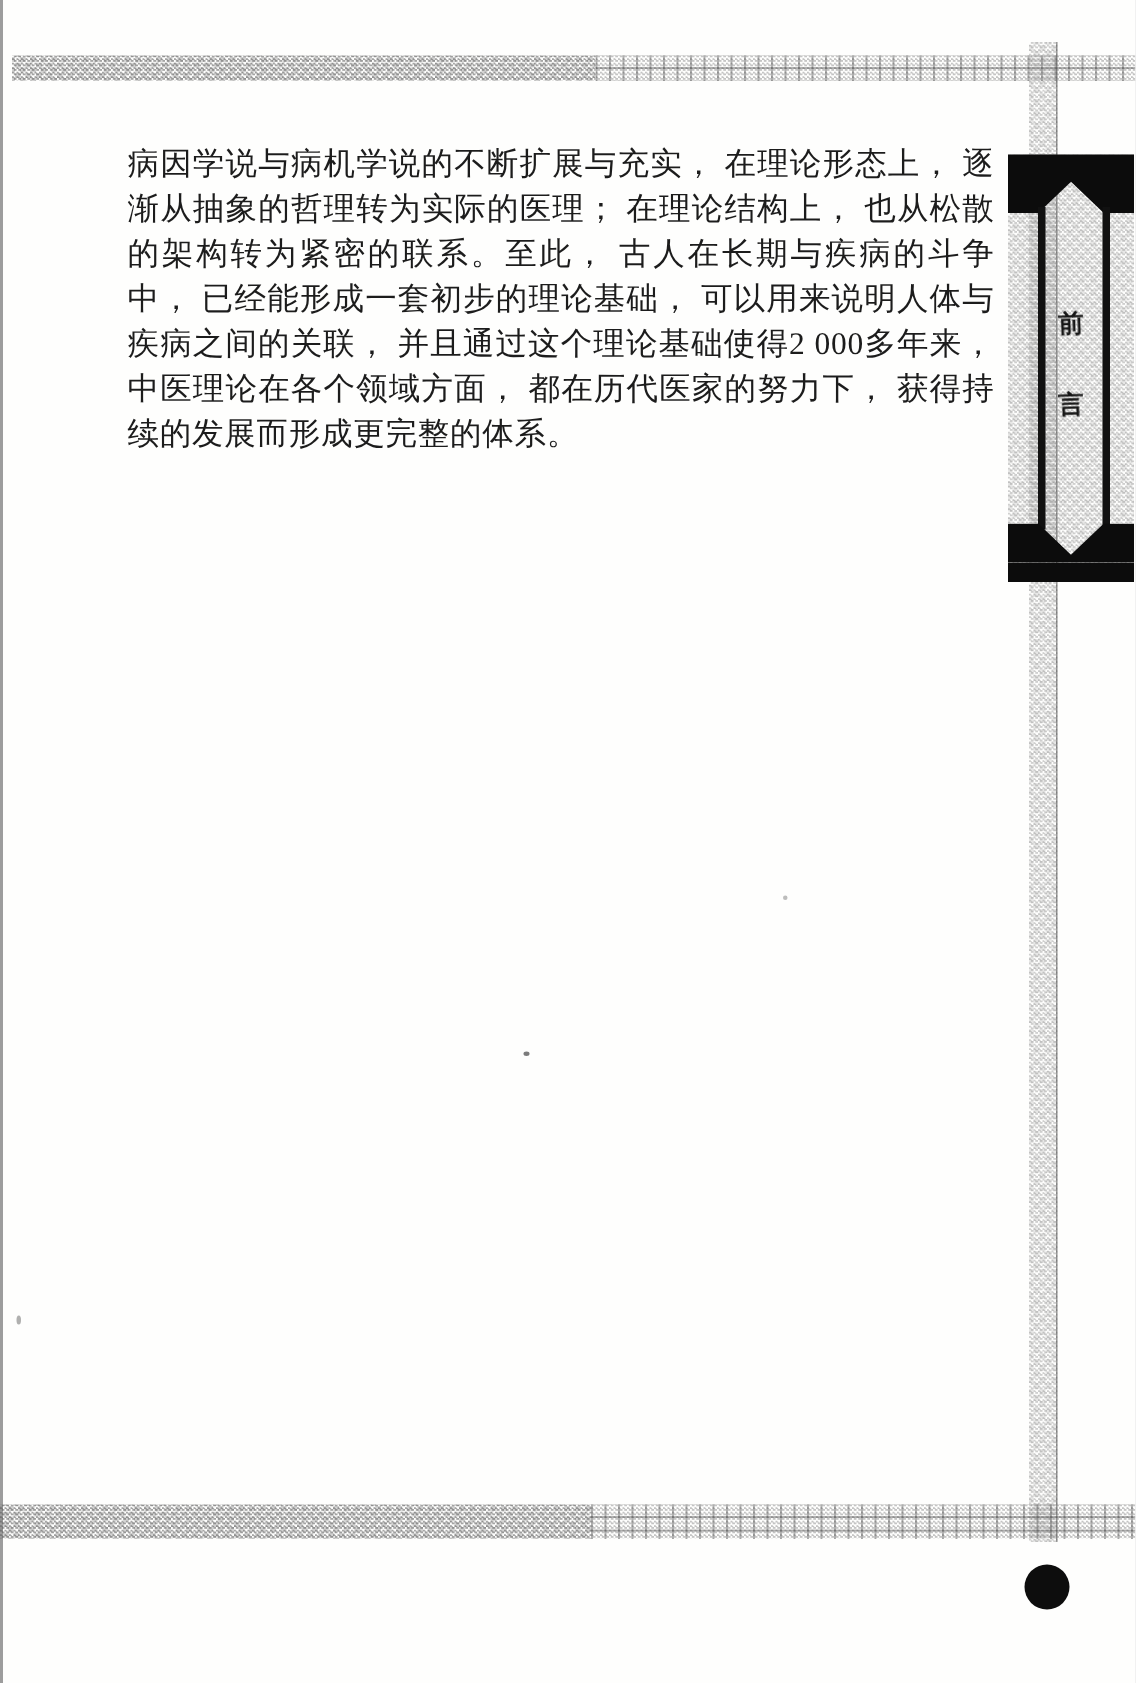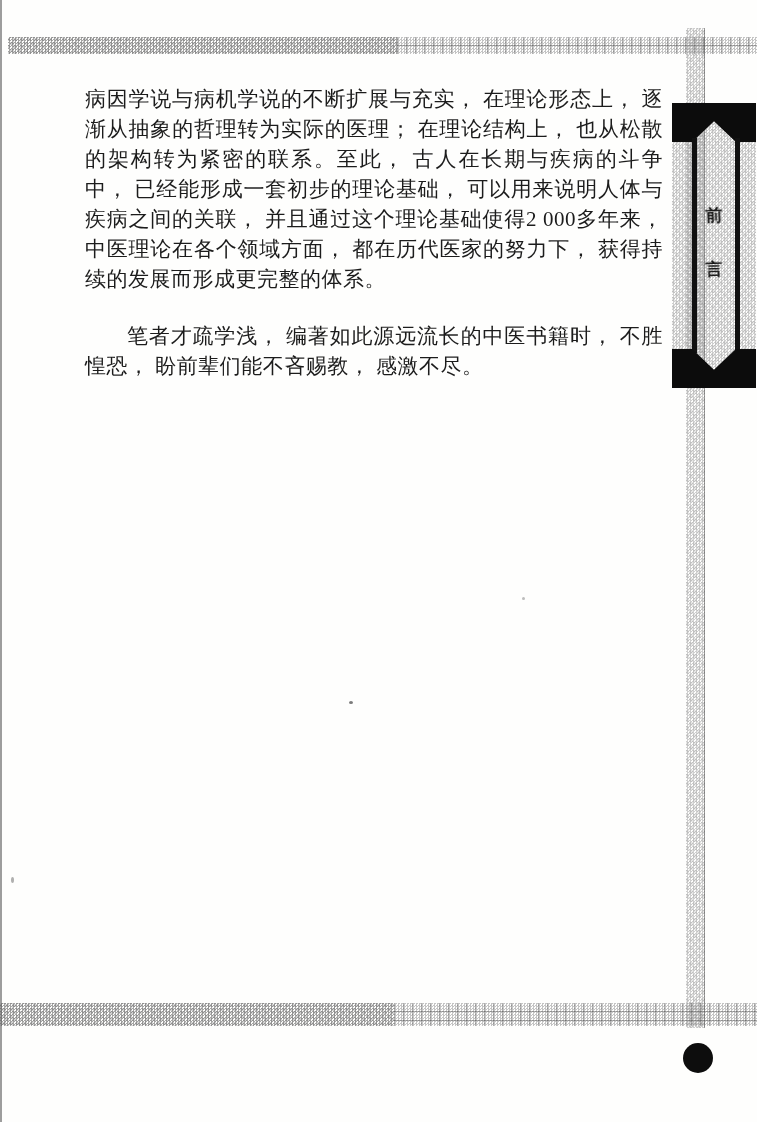--- a/index.html
+++ b/index.html
@@ -73,21 +73,21 @@
   .banner .title span{
     position:absolute;left:50%;transform:translateX(-50%) rotate(-2deg);
     font-size:17px;font-weight:bold;color:#161616;
     font-family:"Liberation Serif","DejaVu Serif",serif;
     filter:blur(0.4px);
   }
   .banner .title span:nth-child(1){top:62px;}
   .banner .title span:nth-child(2){top:116px;}
   
   .content{
-    position:absolute;left:85px;top:84px;width:578px;
+    position:absolute;left:85px;top:94px;width:578px;
     font-size:21px;line-height:30px;text-align:justify;
     letter-spacing:0.5px;
   }
   .content p{margin:0;}
   .content p.indent{text-indent:2em;}
   .content p + p{margin-top:27px;}
   .sig-block{margin-top:32px;text-align:right;}
   .sig-name{padding-right:46px;}
   .sig-date{padding-right:68px;}
   
@@ -125,21 +125,20 @@
         <span>前</span>
         <span>言</span>
       </div>
     </div>
     <div class="arrow bottom"></div>
     <div class="bar"></div>
   </div>
 
   <div class="content">
     <p>病因学说与病机学说的不断扩展与充实， 在理论形态上， 逐渐从抽象的哲理转为实际的医理； 在理论结构上， 也从松散的架构转为紧密的联系。至此， 古人在长期与疾病的斗争中， 已经能形成一套初步的理论基础， 可以用来说明人体与疾病之间的关联， 并且通过这个理论基础使得2 000多年来， 中医理论在各个领域方面， 都在历代医家的努力下， 获得持续的发展而形成更完整的体系。</p>
-    <p class="indent">笔者才疏学浅， 编著如此源远流长的中医书籍时， 不胜惶恐， 盼前辈们能不吝赐教， 感激不尽。</p>
     <div class="sig-block">
     </div>
   </div>
 
   <div class="band band-bottom">
     <div class="seg-left speckle-dense"></div>
     <div class="seg-right"></div>
   </div>
 
   <div class="page-dot"></div>

